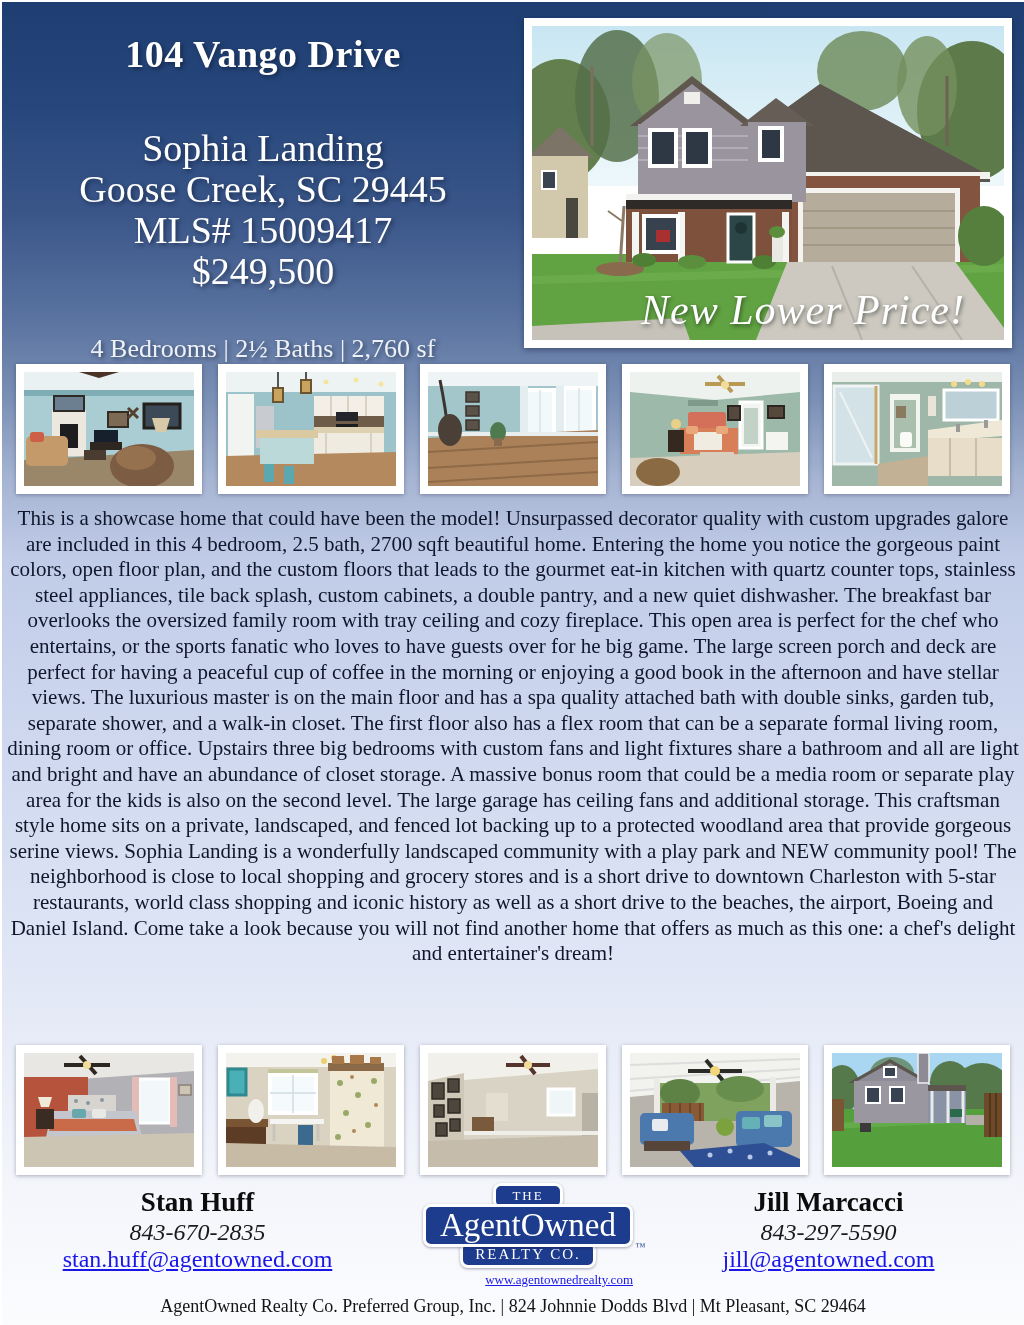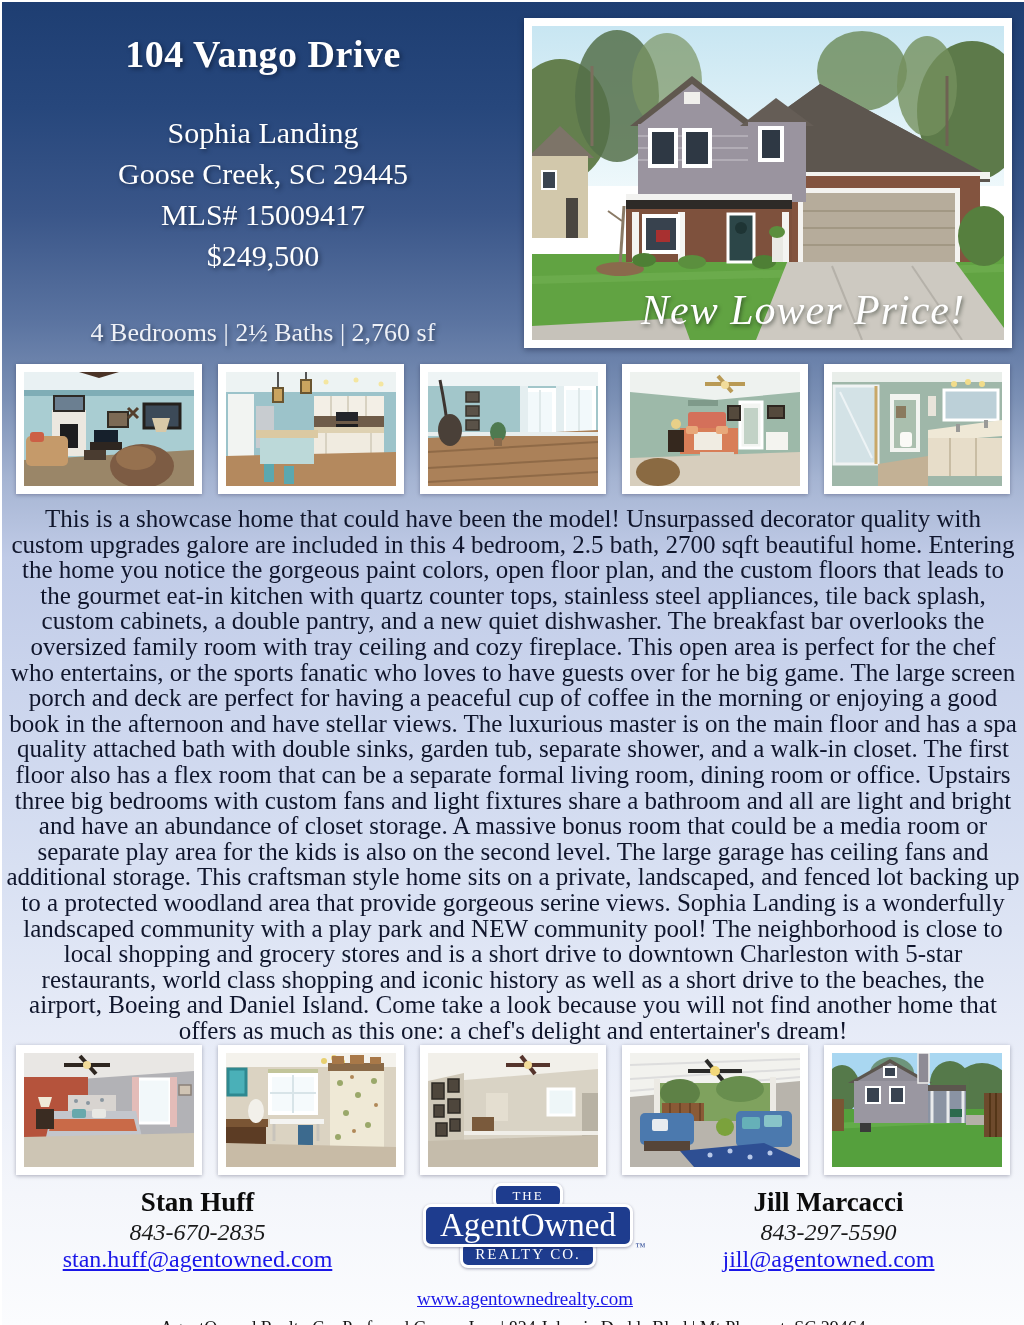--- a/index.html
+++ b/index.html
@@ -10,53 +10,53 @@
     background:linear-gradient(180deg,
       #1e3e72 0%, #27477c 8%, #3a5689 16%, #5a73a0 24%,
       #7b90b5 30%, #a5b4d2 36%, #c0cbe7 42%, #c9d3ec 50%,
       #d2dbf0 60%, #dde4f4 70%, #e9edf8 80%, #f4f6fb 90%, #fbfcfe 100%);
   }
   
   .header { display:flex; height:352px; }
   .title-col { flex:0 0 522px; text-align:center; color:#fff;
     text-shadow:2px 2px 4px rgba(10,20,40,.55); }
   .title-col h1 { font-size:38px; font-weight:bold; letter-spacing:.5px; padding-top:30px; }
-  .addr { margin-top:36px; font-size:30px; line-height:41px; }
+  .addr { margin-top:52px; font-size:38px; line-height:41px; }
   .specs { margin-top:42px; font-size:26px; color:#eef1f7; }
   .hero { position:relative; margin-top:16px; width:488px; height:330px;
     background:#fff; padding:8px; box-shadow:0 2px 6px rgba(0,0,30,.35); }
   .hero svg { display:block; width:472px; height:314px; }
   .banner { position:absolute; left:0; right:0; bottom:14px; text-align:center;
     font-style:italic; font-size:42px; color:#fff; letter-spacing:1px;
     text-shadow:1px 2px 4px rgba(20,30,20,.6); padding-left:70px; }
   
   .thumb-row { display:flex; justify-content:space-between; padding:10px 14px 0; height:140px; }
   .thumb-row.bottom { padding-top:6px; height:138px; }
   .thumb { width:186px; height:130px; background:#fff; padding:8px;
     box-shadow:0 1px 4px rgba(0,0,40,.3); }
   .thumb svg { display:block; width:170px; height:114px; }
   
   .description { height:545px; padding:12px 4px 0; text-align:center;
-    font-size:25px; line-height:25.6px; color:#10162c; }
+    font-size:21px; line-height:25.6px; color:#10162c; }
   
   .footer { height:152px; padding-top:6px; }
   .agents-row { display:grid; grid-template-columns:1fr 240px 1fr; align-items:start; }
   .agent { text-align:center; padding-top:4px; }
   .agent .name { font-size:27px; font-weight:bold; color:#0c0c0c; }
   .agent .phone { font-size:24px; color:#1a1a1a; margin-top:1px;font-style:italic; }
   .agent a { font-size:24px; color:#1a16e8; text-decoration:underline; }
   .logo-col { text-align:right; }
   .logo-stack { display:inline-flex; flex-direction:column; align-items:center; position:relative; }
   .lbox { background:#1e3c8e; border:3px solid #fff; border-radius:8px; color:#fff;
     box-shadow:0 1px 3px rgba(0,0,50,.35); }
   .lbox.the { font-size:13px; letter-spacing:2px; padding:2px 16px; z-index:1; }
   .lbox.main { font-size:33px; padding:0 14px 0; margin-top:-5px; z-index:3; }
   .lbox.realty { font-size:15px; letter-spacing:2px; padding:2px 12px; margin-top:-6px; z-index:2; }
   .tm { position:absolute; right:-12px; bottom:16px; font-size:10px; color:#1e3c8e; }
-  .website { display:inline-block; margin-top:20px; font-size:19px; color:#1a16e8;
+  .website { display:inline-block; margin-top:4px; font-size:13px; color:#1a16e8;
     text-decoration:underline; }
   .footer-line { text-align:center; font-size:18px; color:#141414; margin-top:8px; }
 </style>
 </head>
 <body>
 
 <div class="page">
 
   <div class="header">
     <div class="title-col">

